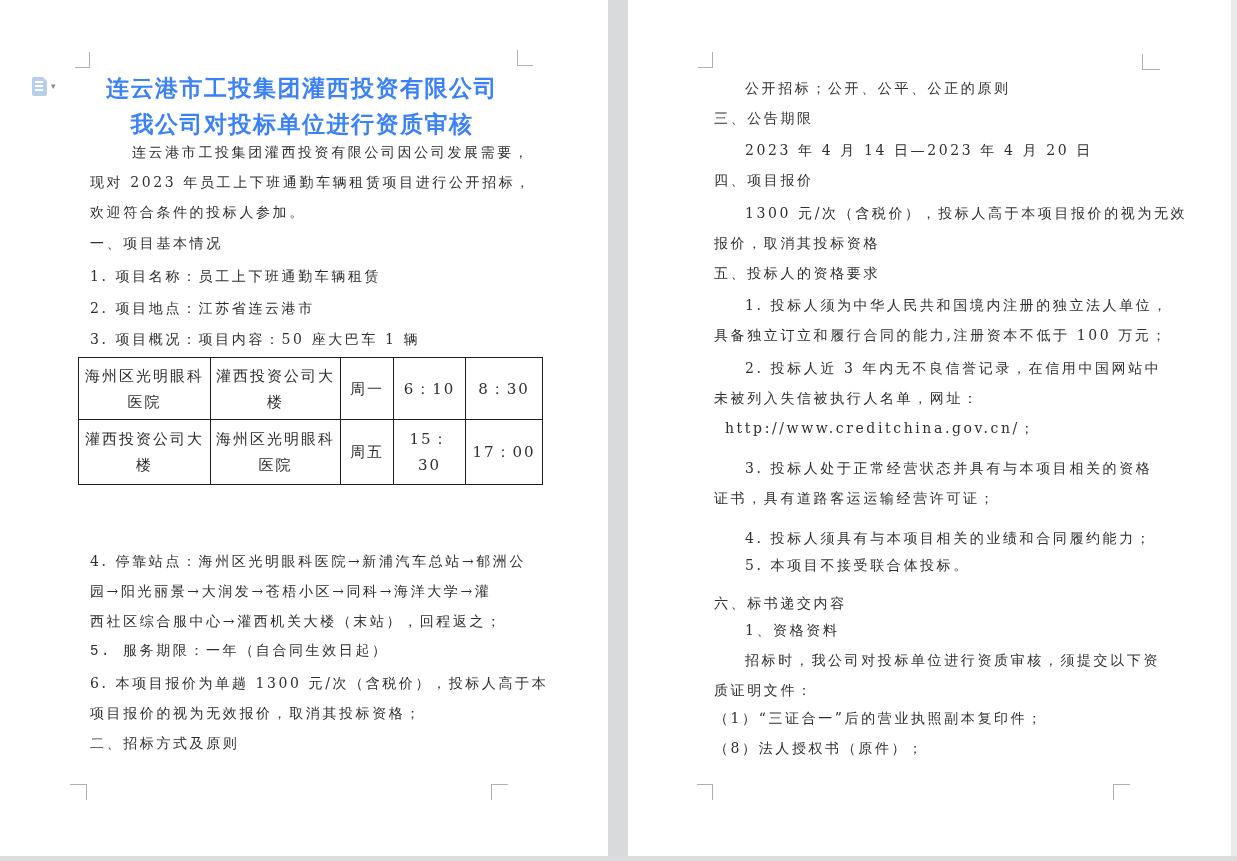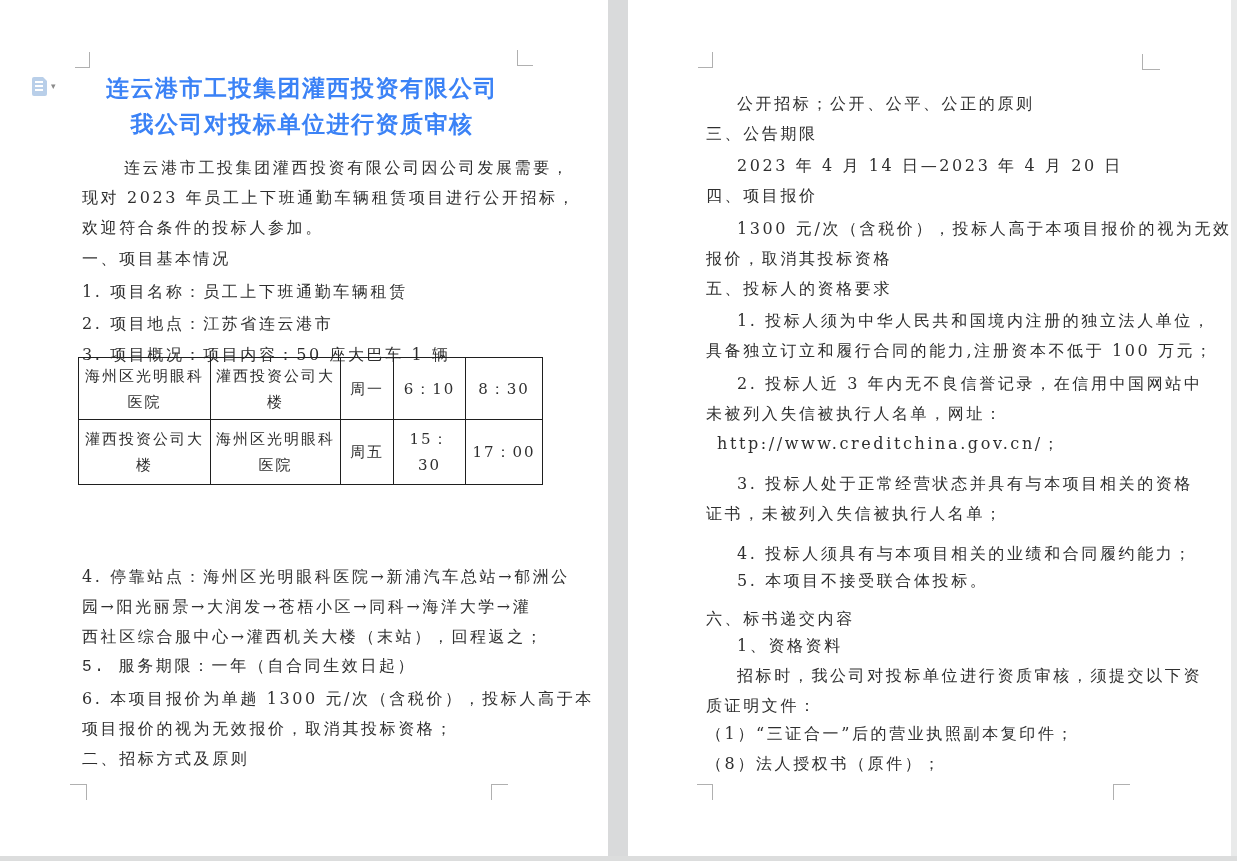--- a/index.html
+++ b/index.html
@@ -37,22 +37,22 @@
 
   
   .title-line{
     position:absolute;left:78px;width:448px;text-align:center;white-space:nowrap;
     font-size:23px;font-weight:bold;letter-spacing:1.5px;color:#3b82f6;height:36px;line-height:36px;
   }
   .textcol{position:absolute;top:0;}
   #page1-text{left:78px;width:455px;}
   #page2-text{left:702px;width:455px;}
   .line{
-    position:absolute;left:4px;height:30px;line-height:30px;white-space:nowrap;
-    font-size:16px;letter-spacing:2.6px;color:#2f2f2f;margin-top:16px;
+    position:absolute;left:12px;height:30px;line-height:30px;white-space:nowrap;
+    font-size:14px;letter-spacing:2.6px;color:#2f2f2f;
   }
   .indent1{padding-left:42px;}
   .indent2{padding-left:31px;}
   .indent-sm{padding-left:11px;}
 
   
   .sched{position:absolute;left:78px;top:357px;border-collapse:collapse;table-layout:fixed;}
   .sched td{
     border:1px solid #1f1f1f;text-align:center;vertical-align:middle;
     font-size:15px;letter-spacing:2px;color:#2f2f2f;line-height:26px;padding:0 4px;
@@ -145,21 +145,21 @@
       <div class="line" style="top:165px;">四、项目报价</div>
       <div class="line indent2" style="top:198px;">1300 元/次（含税价），投标人高于本项目报价的视为无效</div>
       <div class="line" style="top:228px;">报价，取消其投标资格</div>
       <div class="line" style="top:258px;">五、投标人的资格要求</div>
       <div class="line indent2" style="top:290px;">1. 投标人须为中华人民共和国境内注册的独立法人单位，</div>
       <div class="line" style="top:320px;">具备独立订立和履行合同的能力,注册资本不低于 100 万元；</div>
       <div class="line indent2" style="top:353px;">2. 投标人近 3 年内无不良信誉记录，在信用中国网站中</div>
       <div class="line" style="top:383px;">未被列入失信被执行人名单，网址：</div>
       <div class="line indent-sm" style="top:413px;">http://www.creditchina.gov.cn/；</div>
       <div class="line indent2" style="top:453px;">3. 投标人处于正常经营状态并具有与本项目相关的资格</div>
-      <div class="line" style="top:483px;">证书，未被列入失信被执行人名单；</div>
+      <div class="line" style="top:483px;">证书，具有道路客运运输经营许可证；</div>
       <div class="line indent2" style="top:523px;">4. 投标人须具有与本项目相关的业绩和合同履约能力；</div>
       <div class="line indent2" style="top:550px;">5. 本项目不接受联合体投标。</div>
       <div class="line" style="top:588px;">六、标书递交内容</div>
       <div class="line indent2" style="top:615px;">1、资格资料</div>
       <div class="line indent2" style="top:645px;">招标时，我公司对投标单位进行资质审核，须提交以下资</div>
       <div class="line" style="top:675px;">质证明文件：</div>
       <div class="line" style="top:703px;">（1）“三证合一”后的营业执照副本复印件；</div>
       <div class="line" style="top:733px;">（8）法人授权书（原件）；</div>
     </div>
   </div>

